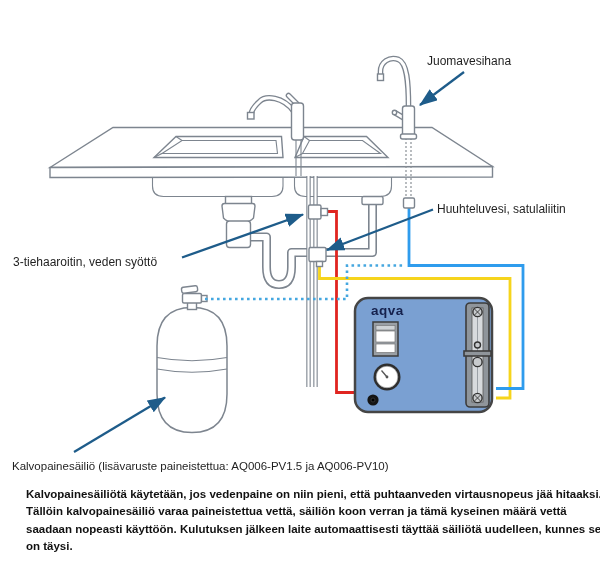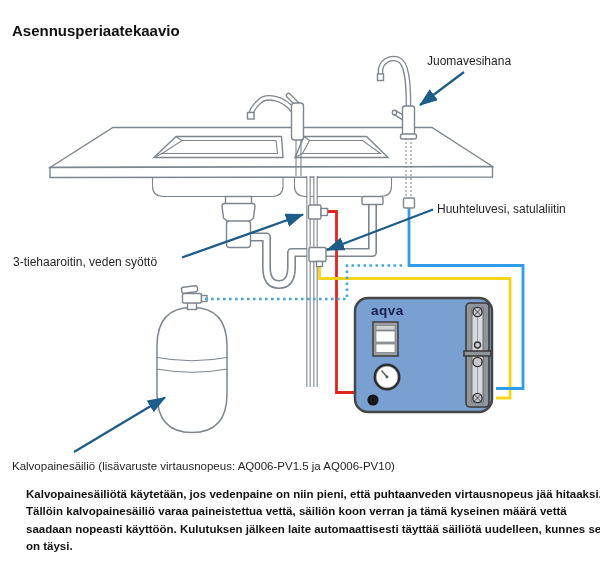--- a/index.html
+++ b/index.html
@@ -26,21 +26,20 @@
   .devtext{font:700 13.5px "Liberation Sans",sans-serif;fill:#15214d;letter-spacing:.5px;}
   .meter{fill:#8f959b;stroke:#3c3c3c;stroke-width:1.6;}
   .meter-in{fill:#d7dadd;stroke:#555;stroke-width:.8;}
   .sight{fill:#c7cacd;stroke:#333;stroke-width:1.4;}
 </style>
 </head>
 <body>
 
 <div class="page">
 
-  <div class="title">Asennusperiaatekaavio</div>
 
   <svg width="600" height="574" viewBox="0 0 600 574">
     <defs>
       <marker id="ah" markerWidth="10" markerHeight="8" refX="7.5" refY="3" orient="auto">
         <path d="M0,0 L8,3 L0,6 Z" fill="#1e5c8a"></path>
       </marker>
     </defs>
 
     <g>
       <polygon class="wf" points="50,167.5 113,127.5 432,127.5 492.5,166.5"></polygon>
@@ -171,16 +170,16 @@
     <line class="arrow" x1="464" y1="72" x2="420" y2="105" marker-end="url(#ah)" stroke="#1e5c8a"></line>
     <line class="arrow" x1="433" y1="209.5" x2="327" y2="250" marker-end="url(#ah)" stroke="#1e5c8a"></line>
     <line class="arrow" x1="182" y1="257.5" x2="303" y2="214.5" marker-end="url(#ah)" stroke="#1e5c8a"></line>
     <line class="arrow" x1="74" y1="452" x2="165" y2="397.5" marker-end="url(#ah)" stroke="#1e5c8a"></line>
 
     <text class="lbl" x="427" y="65">Juomavesihana</text>
     <text class="lbl" x="437" y="212.5">Huuhteluvesi, satulaliitin</text>
     <text class="lbl" x="13" y="265.5">3-tiehaaroitin, veden syöttö</text>
   </svg>
 
-  <div class="caption">Kalvopainesäiliö (lisävaruste virtausnopeus: AQ006-PV1.5 ja AQ006-PV10)</div>
+  <div class="caption">Kalvopainesäiliö (lisävaruste paineistettua: AQ006-PV1.5 ja AQ006-PV10)</div>
 
   <div class="footer">Kalvopainesäiliötä käytetään, jos vedenpaine on niin pieni, että puhtaanveden virtausnopeus jää hitaaksi. Tällöin kalvopainesäiliö varaa paineistettua vettä, säiliön koon verran ja tämä kyseinen määrä vettä saadaan nopeasti käyttöön. Kulutuksen jälkeen laite automaattisesti täyttää säiliötä uudelleen, kunnes se on täysi.</div>
 </div>
 
 </body></html>

